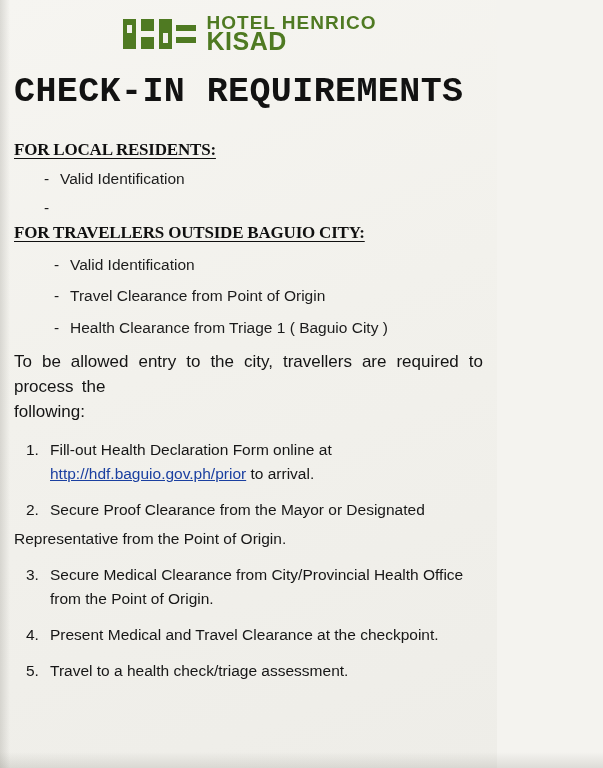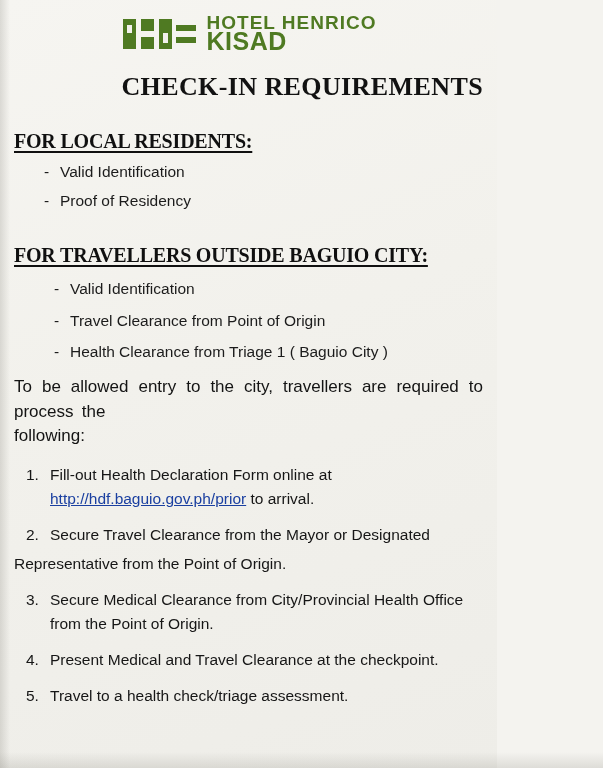--- a/index.html
+++ b/index.html
@@ -54,34 +54,34 @@
   .logo-words .lw-bot {
     font-family: "Liberation Sans", sans-serif;
     font-weight: bold;
     font-size: 25px;
     letter-spacing: 0.5px;
     color: #4f7a22;
     margin-top: -2px;
   }
   
   .doc-title {
-    text-align: right;
-    font-family: Liberation Serif, serif;
-    font-weight: bold;
-    font-size: 26px;
+    text-align: left;
+    font-family: Liberation Mono, monospace;
+    font-weight: bold;
+    font-size: 35px;
     letter-spacing: 0.4px;
     margin-top: 14px;
     margin-bottom: 6px;
     color: #121212;
   }
   
   .section-head {
     font-family: "Liberation Serif", serif;
     font-weight: bold;
-    font-size: 20px;
+    font-size: 17px;
     text-decoration: underline;
     text-underline-offset: 3px;
     margin-top: 28px;
     margin-bottom: 6px;
     color: #101010;
     letter-spacing: -0.2px;
   }
   .section-head.second {
     margin-top: 34px;
   }
@@ -194,21 +194,21 @@
         <span class="lw-bot">KISAD</span>
       </div>
     </div>
   </div>
 
   <div class="doc-title">CHECK-IN REQUIREMENTS</div>
 
   <div class="section-head">FOR LOCAL RESIDENTS:</div>
   <ul class="dash-list">
     <li><span class="dash">-</span><span>Valid Identification</span></li>
-    <li><span class="dash">-</span><span>Proof of Residency</span></li>
+    <li><span class="dash">-</span></li>
   </ul>
 
   <div class="section-head second">FOR TRAVELLERS OUTSIDE BAGUIO CITY:</div>
   <ul class="dash-list indent2">
     <li><span class="dash">-</span><span>Valid Identification</span></li>
     <li><span class="dash">-</span><span>Travel Clearance from Point of Origin</span></li>
     <li><span class="dash">-</span><span>Health Clearance from Triage 1 (  Baguio  City  )</span></li>
   </ul>
 
   <div class="para">
@@ -217,21 +217,21 @@
   </div>
 
   <ol class="num-list">
     <li>
       <span class="num">1.</span>
       <span>Fill-out Health Declaration Form online at</span><br>
       <a class="link" href="#">http://hdf.baguio.gov.ph/prior</a><span> to arrival.</span>
     </li>
     <li>
       <span class="num">2.</span>
-      <span>Secure Travel Clearance from the Mayor or Designated</span>
+      <span>Secure Proof Clearance from the Mayor or Designated</span>
       <span class="cont-line">Representative from the Point of Origin.</span>
     </li>
     <li>
       <span class="num">3.</span>
       <span>Secure Medical Clearance from City/Provincial Health Office from the Point of Origin.</span>
     </li>
     <li>
       <span class="num">4.</span>
       <span>Present Medical and Travel Clearance at the checkpoint.</span>
     </li>

